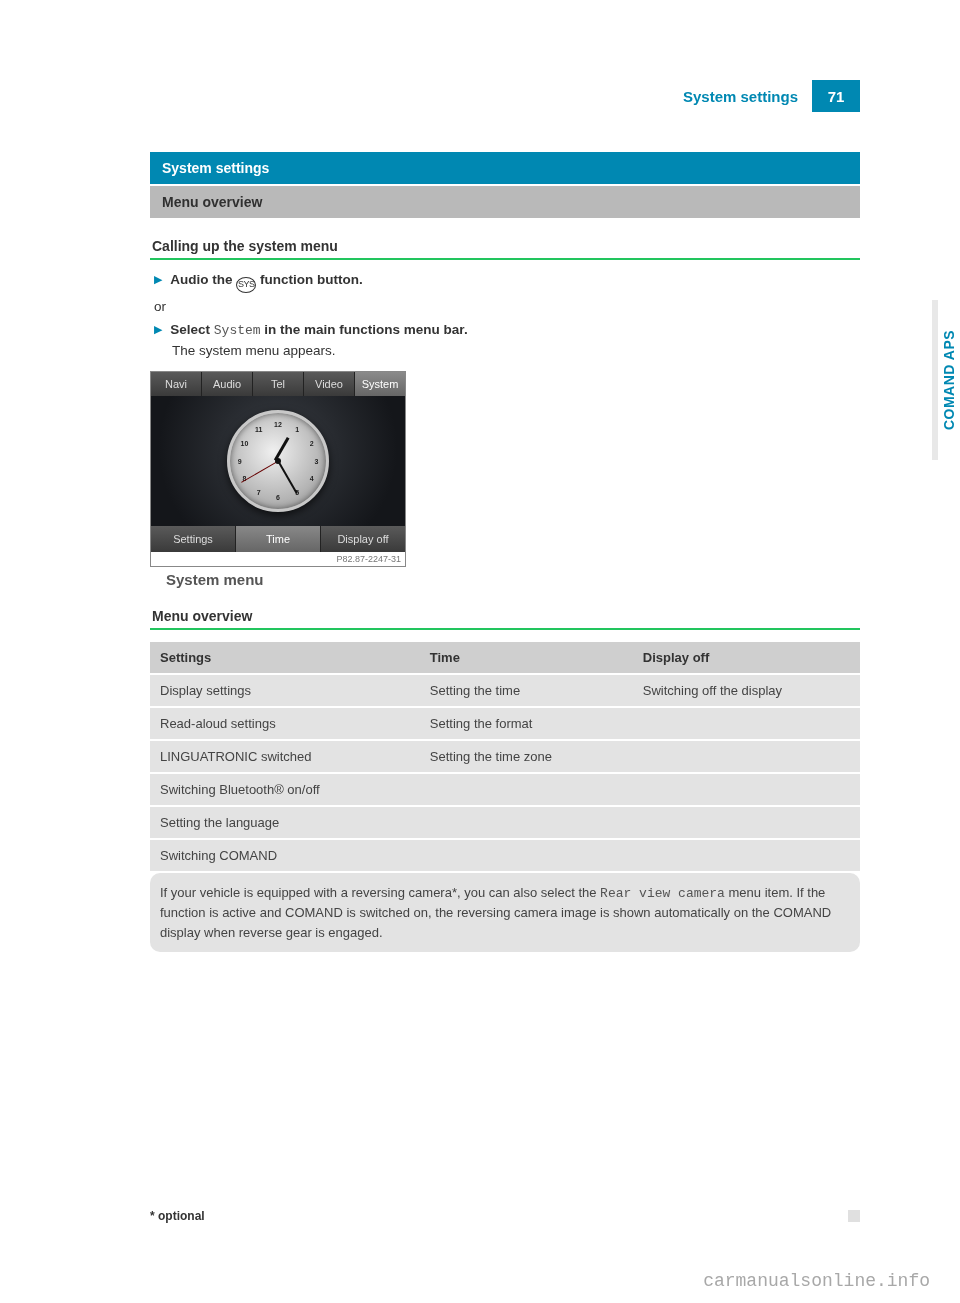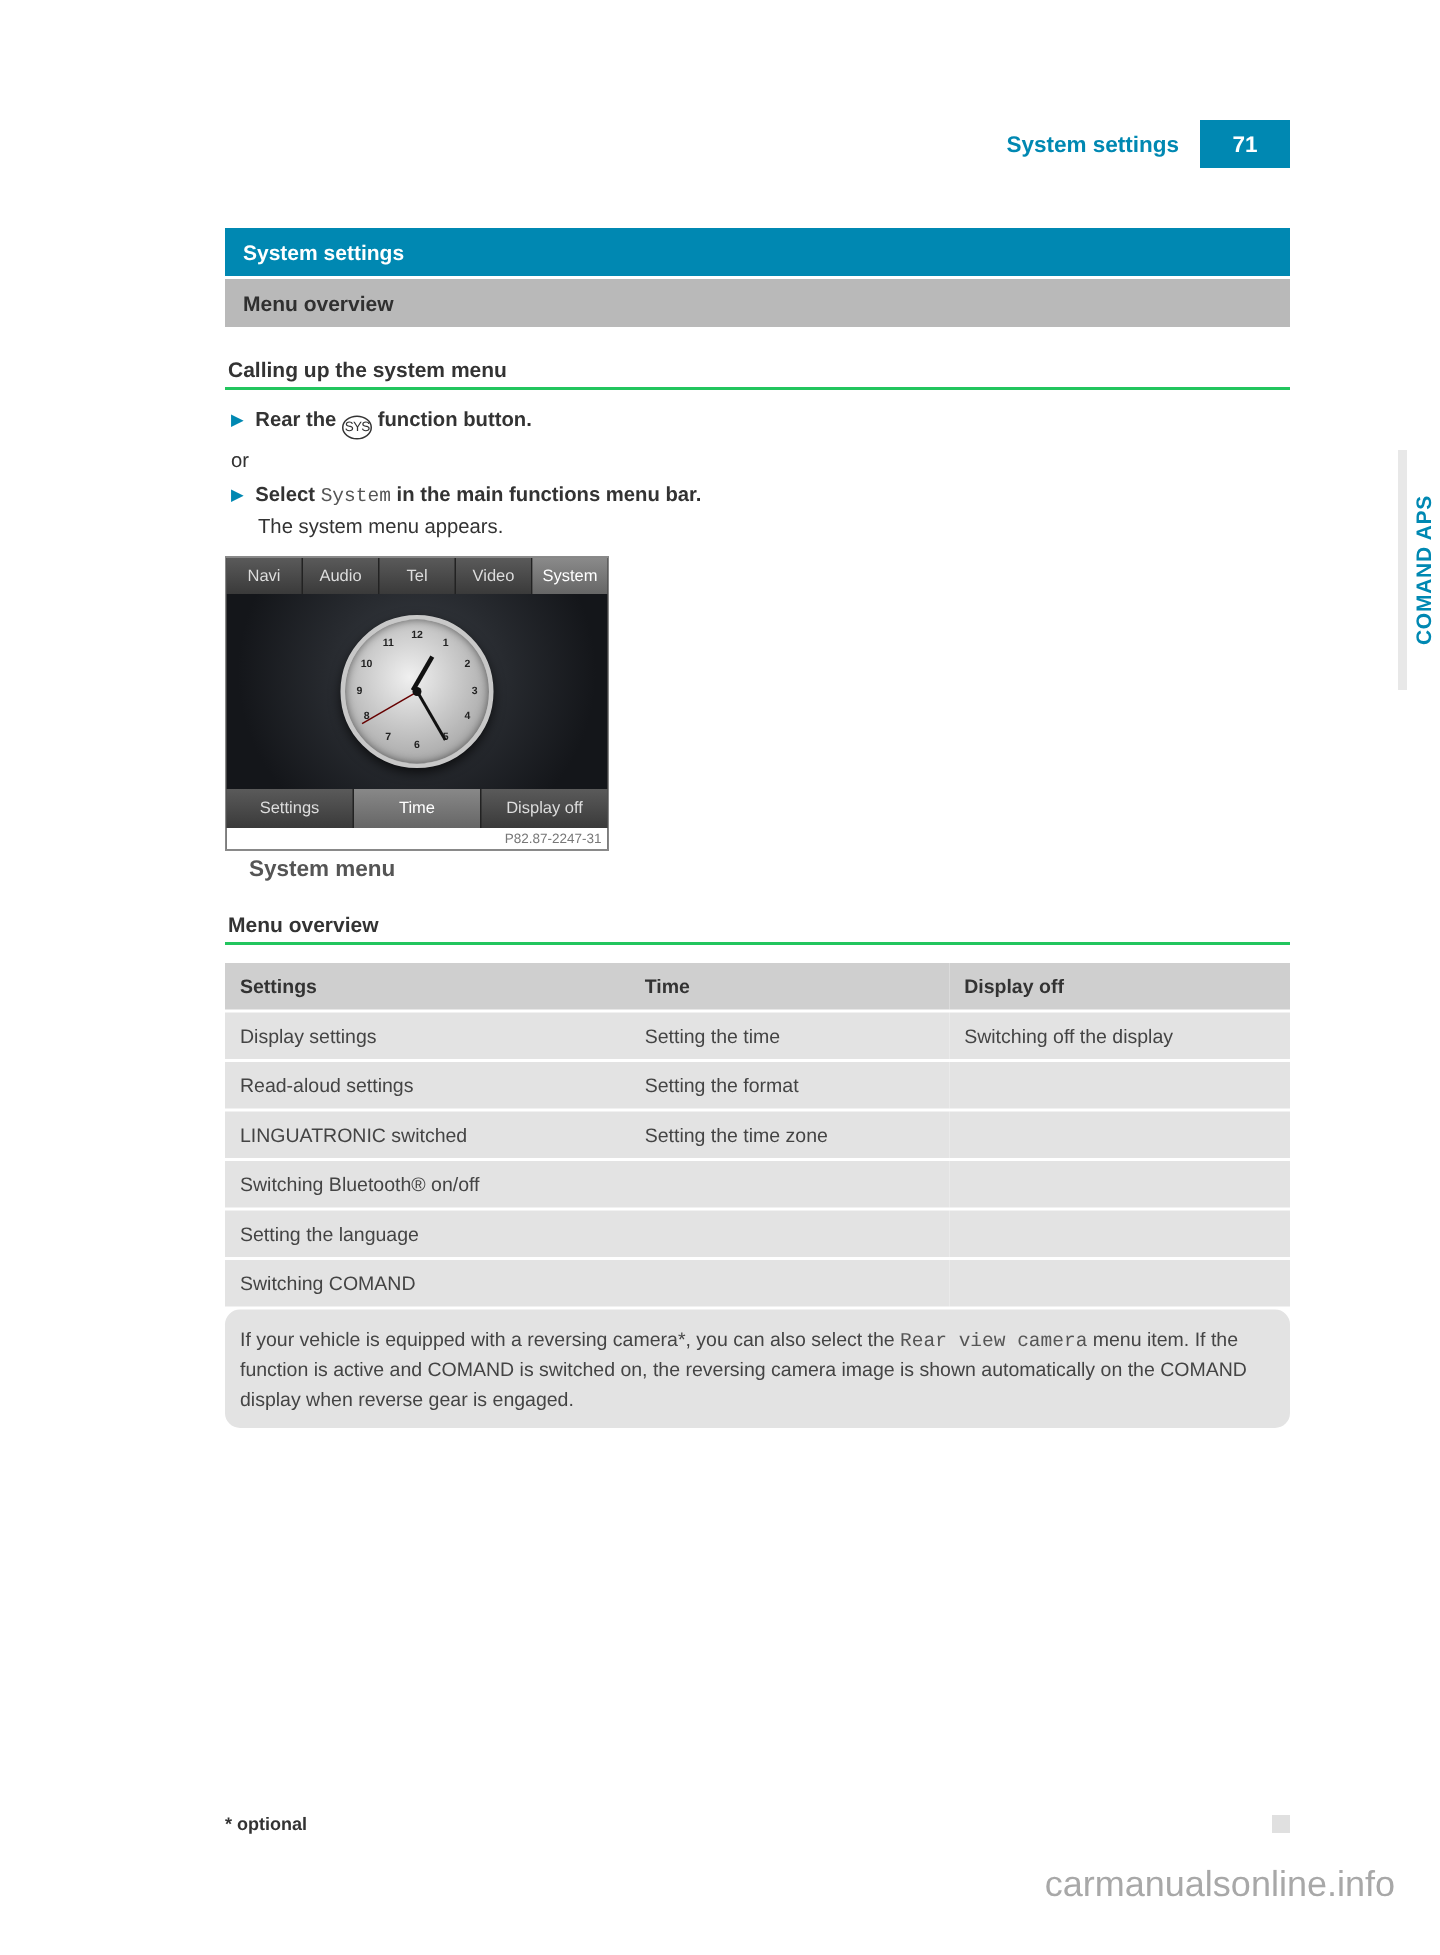--- a/index.html
+++ b/index.html
@@ -31,21 +31,21 @@
     font-size: 15px;
     padding: 6px 14px 6px 12px;
     display: flex;
     align-items: center;
   }
   .header-page {
     background: #0088b2;
     color: #fff;
     font-weight: bold;
     font-size: 15px;
-    width: 60px;
+    width: 48px;
     display: flex;
     align-items: center;
     justify-content: center;
   }
   .band {
     color: #fff;
     background: #0088b2;
     font-weight: bold;
     font-size: 14px;
     padding: 8px 12px;
@@ -215,45 +215,45 @@
     font-size: 12px;
     font-weight: bold;
     color: #333;
   }
   .footer .sq {
     width: 12px; height: 12px;
     background: #e0e0e0;
   }
   .watermark {
     position: absolute;
-    bottom: 32px;
+    bottom: 12px;
     right: 30px;
-    font-size: 24px;
+    font-size: 18px;
     color: #a8a8a8;
-    font-family: Liberation Sans, sans-serif;
+    font-family: Liberation Mono, monospace;
   }
 </style>
 </head>
 <body>
 
 <div class="page">
 
   <div class="header-row">
     <div class="header-title">System settings</div>
     <div class="header-page">71</div>
   </div>
 
   <div class="band">System settings</div>
   <div class="band grey">Menu overview</div>
 
   <div class="subhead">Calling up the system menu</div>
 
   <div class="body-text">
     <span class="tri">▶</span>
-    <b>Rear the</b>
+    <b>Audio the</b>
     <span class="sys-icon">SYS</span>
     <b>function button.</b>
   </div>
   <div class="body-text or">or</div>
   <div class="body-text">
     <span class="tri">▶</span>
     <b>Select</b>
     <span class="mono">System</span>
     <b>in the main functions menu bar.</b>
     <div class="indent">The system menu appears.</div>

